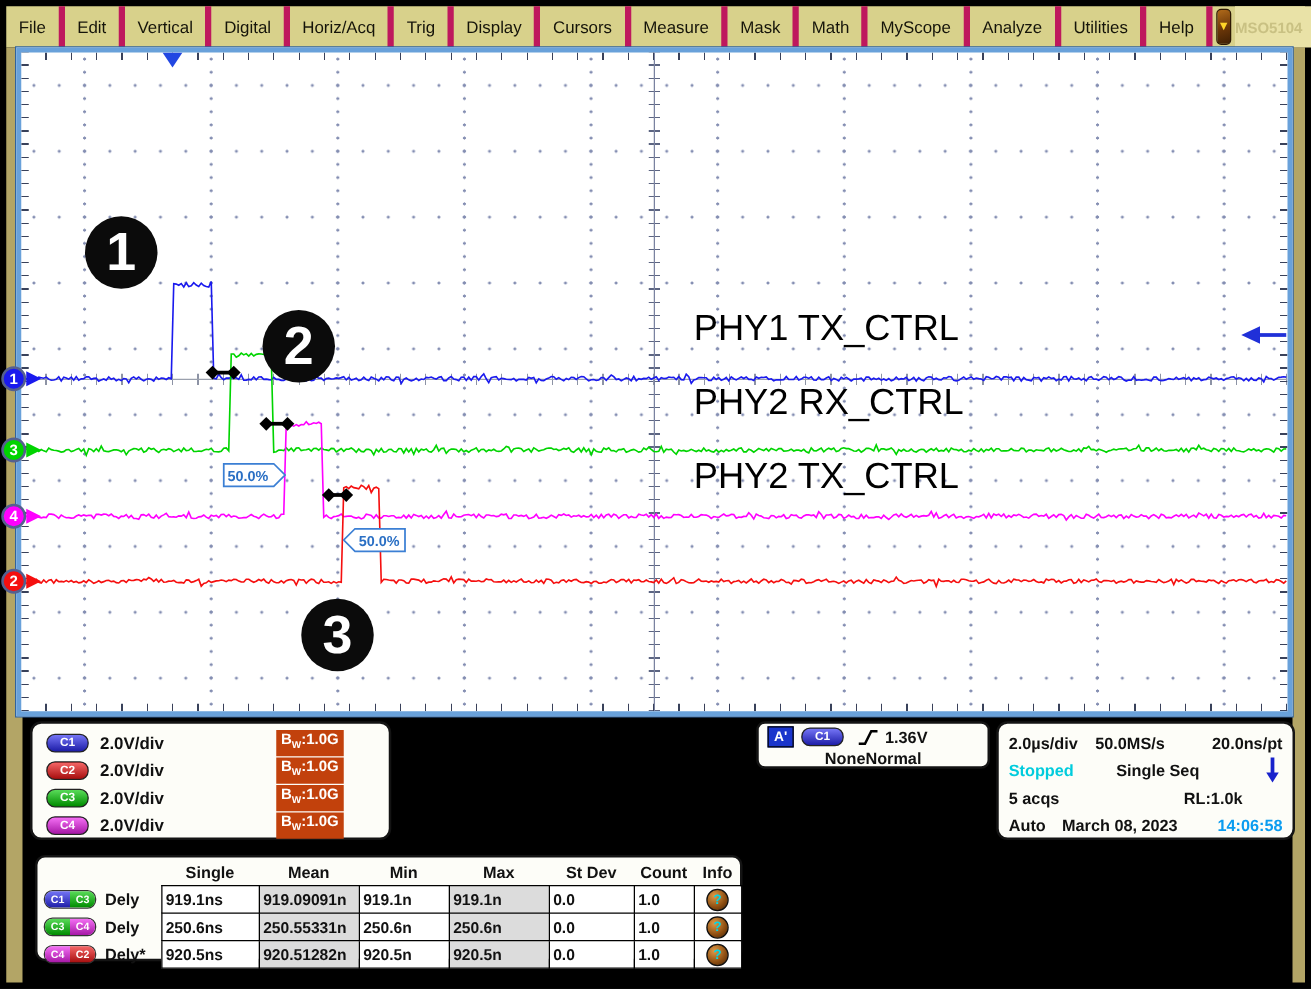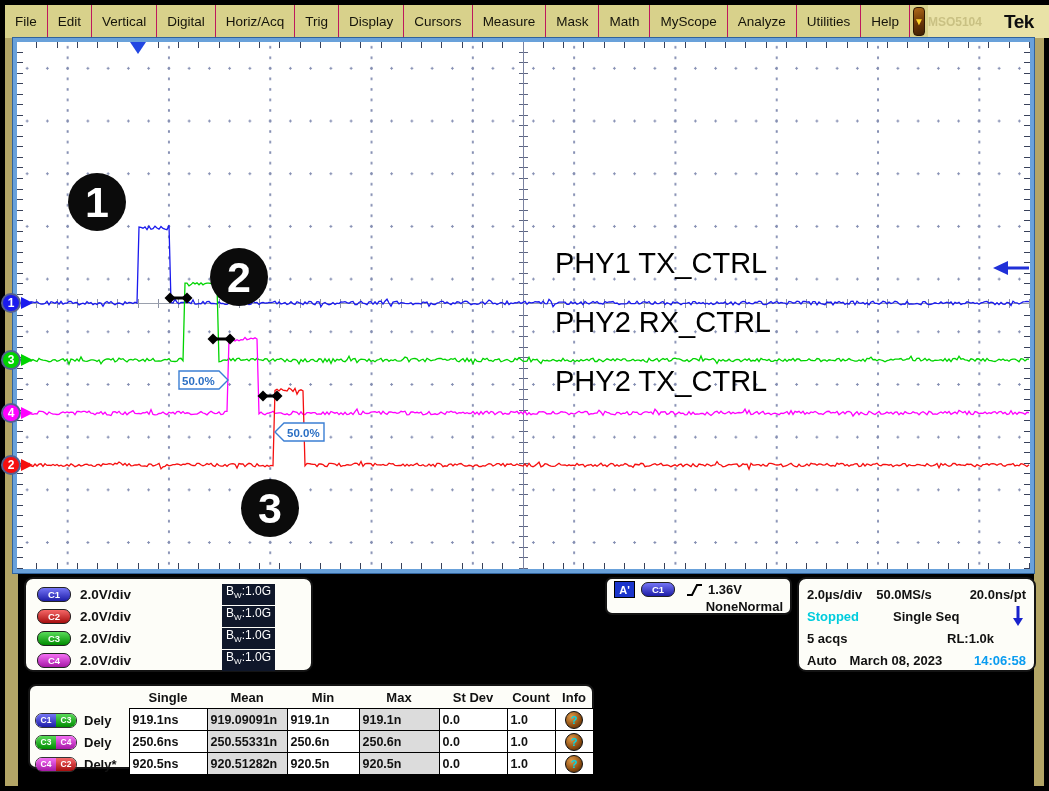--- a/index.html
+++ b/index.html
@@ -1,21 +1,21 @@
 <!DOCTYPE html>
 <html><head>
 <meta charset="utf-8">
 <style>
   html,body{margin:0;padding:0;background:#000;}
   .frame{position:relative;width:1049px;height:791px;background:#000;overflow:hidden;
          font-family:"Liberation Sans",sans-serif;-webkit-font-smoothing:antialiased;}
   
   .menubar{position:absolute;left:5px;top:5px;width:1039px;height:33px;background:#d8d18b;display:flex;align-items:stretch;}
   .menu-items{display:flex;align-items:stretch;}
-  .mitem{line-height:33px;padding:0 10px;font-size:13.5px;color:#15140a;border-right:1px solid #be185d;cursor:default;white-space:nowrap;}
+  .mitem{line-height:33px;padding:0 10px;font-size:13.5px;color:#15140a;border-right:5px solid #be185d;cursor:default;white-space:nowrap;}
   .menu-drop{width:40px;margin:2px 3px;background:linear-gradient(160deg,#b06a1a,#6a3608 55%,#3f2004);border:1px solid #2e1802;border-radius:4px;color:#ffd428;display:flex;align-items:center;justify-content:center;font-size:10px;}
   .menubar-right{flex:1;background:#e9e2a7;display:flex;align-items:center;justify-content:flex-end;}
   .model-ghost{color:#c9c183;font-size:12px;font-weight:bold;margin-right:22px;}
   .brand{font-weight:bold;font-size:19px;color:#0d0d0d;letter-spacing:-.5px;margin-right:26px;}
   
   .strip{position:absolute;background:#b3a566;z-index:0;}
   .strip-l{left:5px;top:38px;width:13px;height:748px;}
   .strip-r{left:1034px;top:38px;width:10px;height:748px;}
   
   .scope{position:absolute;left:13px;top:38px;width:1021px;height:535px;background:#fff;border:4px solid #69a1da;box-sizing:border-box;box-shadow:0 0 0 1px #31639c;z-index:1;}
@@ -41,27 +41,27 @@
   
   .chmarks{position:absolute;left:0;top:0;z-index:6;}
   .chmark{position:absolute;left:1px;width:20px;height:20px;border-radius:50%;border:2px solid #55608f;box-sizing:border-box;color:#fff;font-size:12px;font-weight:bold;display:flex;align-items:center;justify-content:center;}
   .chmark-arrow{position:absolute;left:18px;top:2px;width:0;height:0;border-top:6px solid transparent;border-bottom:6px solid transparent;border-left:12px solid #000;}
   
   .panel{position:absolute;background:#fdfdf8;border:2px solid #141414;border-radius:9px;box-sizing:border-box;color:#111;z-index:2;}
   .ch-panel{left:24px;top:577px;width:289px;height:95px;padding:5px 0 0 11px;}
   .chrow{display:flex;align-items:center;height:21px;margin-bottom:1px;}
   .pill{display:inline-flex;align-items:center;justify-content:center;width:32px;height:13px;border-radius:7px;border:1px solid #222;color:#fff;font-size:9.5px;font-weight:bold;background-image:linear-gradient(rgba(255,255,255,.35),rgba(0,0,0,.3));margin-right:9px;flex:none;}
   .chscale{font-size:13.5px;font-weight:bold;}
-  .bwbox{margin-left:auto;margin-right:36px;background:#0f172a;color:#fff;font-weight:normal;font-size:12px;padding:1px 4px 2px;line-height:13px;}
+  .bwbox{margin-left:auto;margin-right:36px;background:#c2410c;color:#fff;font-weight:bold;font-size:12px;padding:1px 4px 2px;line-height:13px;}
   .bwbox sub{font-size:8px;}
   .trig-panel{left:605px;top:577px;width:187px;height:38px;border-radius:7px;padding:2px 7px 0;}
   .trigrow{display:flex;align-items:center;height:17px;}
   .abadge{width:19px;height:15px;background:#1a35cc;border:1px solid #000;color:#fff;font-weight:bold;font-size:11px;display:flex;align-items:center;justify-content:center;margin-right:6px;flex:none;}
   .triglevel{font-size:13px;font-weight:bold;margin-left:4px;}
-  .trigrow2{display:flex;justify-content:flex-end;font-size:13px;font-weight:bold;margin-top:1px;}
+  .trigrow2{display:flex;justify-content:center;font-size:13px;font-weight:bold;margin-top:1px;}
   .acq-panel{left:797px;top:577px;width:239px;height:95px;padding:4px 8px 0;}
   .acqrow{display:flex;align-items:center;height:22px;font-size:13px;font-weight:bold;}
   .stopped{color:#00ccdd;}
   .acq-time{color:#0a9cf0;margin-left:auto;}
   .sp{margin-left:auto;}
   .meas-panel{left:28px;top:684px;width:566px;height:85px;padding:2px 0 0 2px;border-radius:8px;}
   .mtable{border-collapse:collapse;table-layout:fixed;width:560px;margin-left:1px;}
   .mtable th{border:none;font-size:13px;font-weight:bold;padding:2px 0 3px;text-align:center;}
   .mtable td.mc{border:1px solid #000;font-size:12.5px;font-weight:bold;padding:1px 3px;height:18px;text-align:left;background:#fff;}
   .mtable td.shaded{background:#dcdcdc;}

